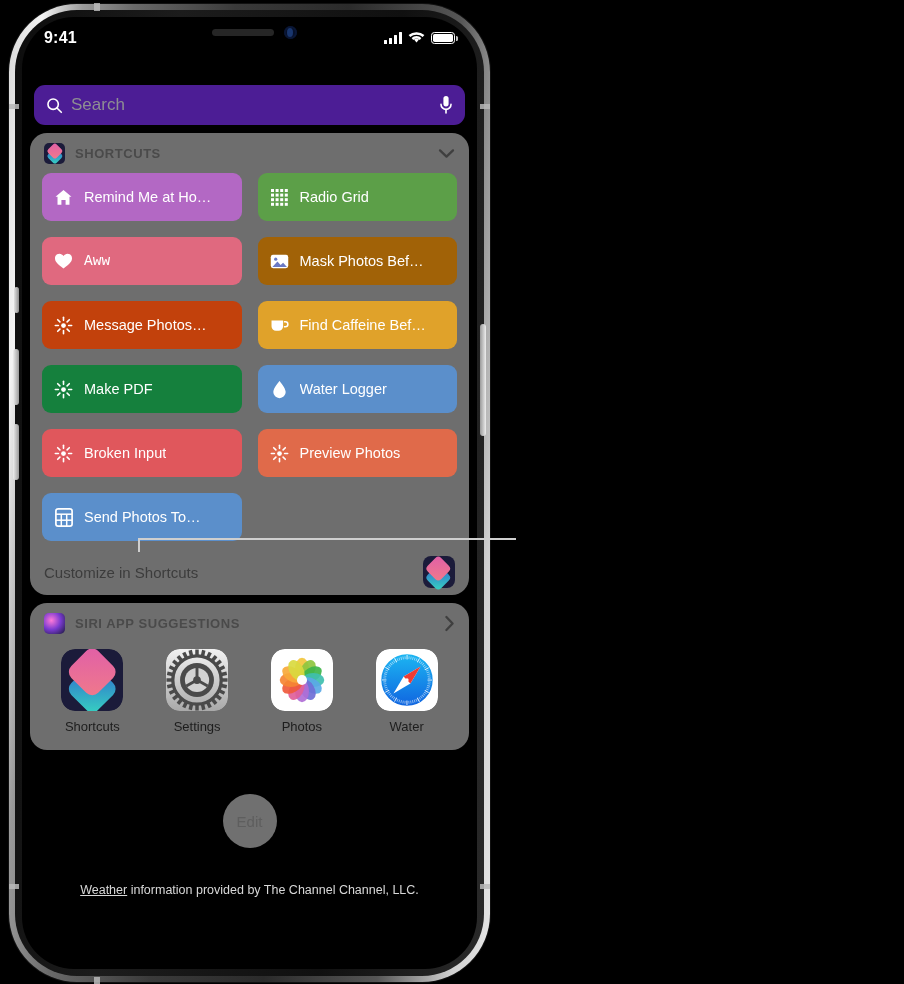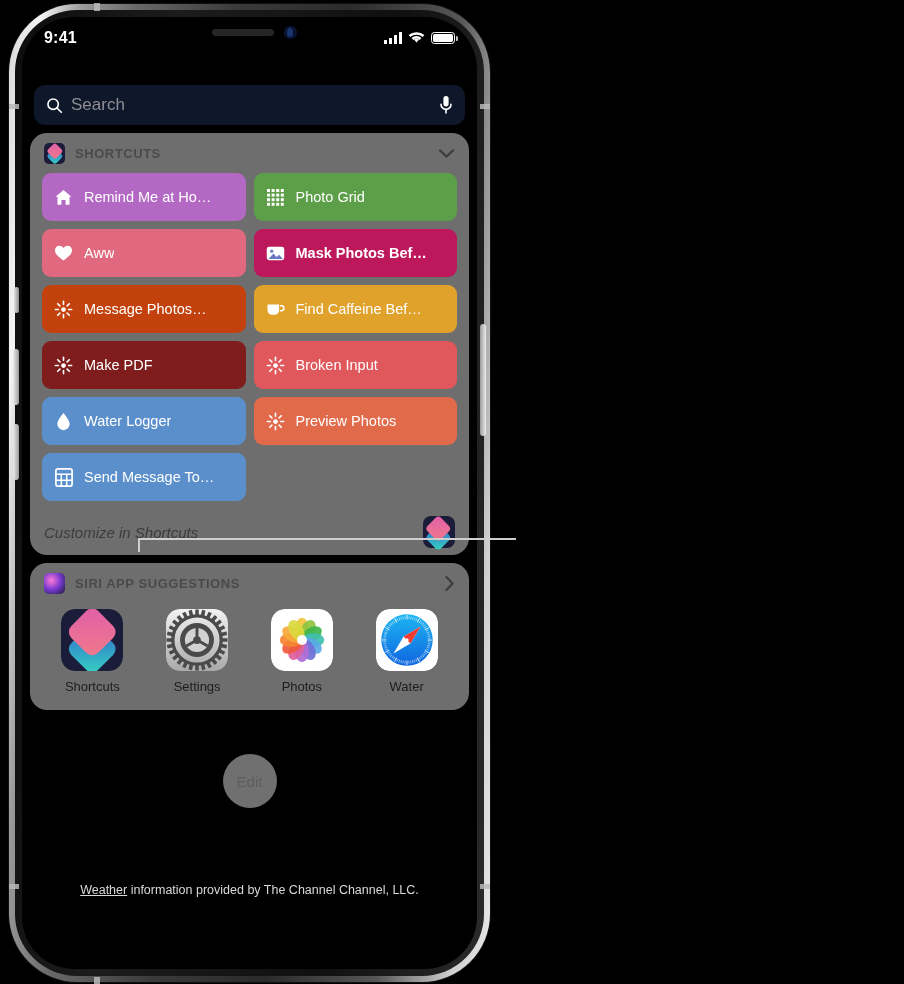--- a/index.html
+++ b/index.html
@@ -50,40 +50,40 @@
   .bars i{display:block;width:3px;background:#fff;border-radius:.6px;}
   .bars i:nth-child(1){height:4px;} .bars i:nth-child(2){height:6.5px;}
   .bars i:nth-child(3){height:9px;} .bars i:nth-child(4){height:12px;}
   .batt{width:24px;height:12px;border:1.4px solid #fff;border-radius:3.4px;position:relative;box-sizing:border-box;}
   .batt:after{content:"";position:absolute;right:-3.6px;top:3.2px;width:2px;height:4.6px;border-radius:0 1.5px 1.5px 0;background:rgba(255,255,255,.75);}
   .batt span{position:absolute;left:1.3px;top:1.3px;bottom:1.3px;right:1.3px;background:#fff;border-radius:1.7px;display:block;}
 
   
   .content{position:absolute;left:0;top:44px;width:455px;}
 
-  .searchbar{margin:24px 12px 0 12px;height:40px;border-radius:11px;background:#0f172a;
+  .searchbar{margin:24px 12px 0 12px;height:40px;border-radius:11px;background:#4c1d95;
              display:flex;align-items:center;padding:0 12px;box-sizing:border-box;}
   .search-ph{flex:1;color:#8e8e93;font-size:17px;margin-left:8px;}
 
   .widget{margin:8px;border-radius:17px;background:rgba(178,178,178,.62);overflow:hidden;}
 
   .widget-head{display:flex;align-items:center;height:40px;padding:0 14px;}
   .widget-head .app-ico{width:21px;height:21px;border-radius:5px;flex:none;}
   .widget-head .ttl{margin-left:10px;font-size:13px;font-weight:bold;letter-spacing:.55px;color:#4a4a4a;flex:1;}
   .chev{color:#3f3f3f;}
 
-  .grid{display:grid;grid-template-columns:1fr 1fr;gap:8px;padding:0 12px 2px 12px;}
+  .grid{display:grid;grid-template-columns:1fr 1fr;gap:16px;padding:0 12px 2px 12px;}
   .tile{height:48px;border-radius:9px;display:flex;align-items:center;padding:0 12px;box-sizing:border-box;
         color:#fff;font-size:14.5px;overflow:hidden;}
   .tile .ti{width:19px;height:19px;flex:none;display:flex;align-items:center;justify-content:center;margin-right:11px;}
   .tile .tl{white-space:nowrap;overflow:hidden;}
 
   .customize{display:flex;align-items:center;height:46px;padding:0 14px;margin-top:6px;
              border-top:0;}
-  .customize .ctext{flex:1;font-size:15px;color:#3c3c3c;font-style:italic;}
+  .customize .ctext{flex:1;font-size:15px;color:#3c3c3c;}
   .customize .cico{width:32px;height:32px;border-radius:8px;}
 
   .siri-apps{display:flex;justify-content:space-around;padding:6px 10px 16px 10px;}
   .app{width:74px;text-align:center;}
   .app .ai{width:62px;height:62px;border-radius:14px;margin:0 auto;position:relative;overflow:hidden;}
   .app .an{margin-top:8px;font-size:13px;color:#1d1d1d;}
 
   .editwrap{display:flex;justify-content:center;margin-top:44px;}
   .edit-btn{width:54px;height:54px;border-radius:50%;background:rgba(180,180,180,.62);
             display:flex;align-items:center;justify-content:center;color:#5e5e5e;font-size:15px;}
@@ -200,31 +200,31 @@
                     <rect x="0" y="9.2" width="3" height="3" fill="#fff"></rect>
                     <rect x="4.6" y="9.2" width="3" height="3" fill="#fff"></rect>
                     <rect x="9.2" y="9.2" width="3" height="3" fill="#fff"></rect>
                     <rect x="13.799999999999999" y="9.2" width="3" height="3" fill="#fff"></rect>
                     <rect x="0" y="13.799999999999999" width="3" height="3" fill="#fff"></rect>
                     <rect x="4.6" y="13.799999999999999" width="3" height="3" fill="#fff"></rect>
                     <rect x="9.2" y="13.799999999999999" width="3" height="3" fill="#fff"></rect>
                     <rect x="13.799999999999999" y="13.799999999999999" width="3" height="3" fill="#fff"></rect>
                   </svg>
                 </span>
-                <span class="tl">Photo Grid</span>
-              </div>
-              <div class="tile" style="background: rgb(224, 105, 127);">
+                <span class="tl">Radio Grid</span>
+              </div>
+              <div class="tile" style="background: rgb(224, 105, 127); font-family: Liberation Mono, monospace;">
                 <span class="ti">
                   <svg width="19" height="18" viewBox="0 0 20 19">
                     <path d="M10 17.4C4.4 13.2 1 10.6 1 6.6 1 3.8 3.1 1.8 5.7 1.8c1.7 0 3.3 1 4.3 2.4 1-1.4 2.6-2.4 4.3-2.4 2.6 0 4.7 2 4.7 4.8 0 4-3.4 6.6-9 10.8Z" fill="#fff"></path>
                   </svg>
                 </span>
                 <span class="tl">Aww</span>
               </div>
-              <div class="tile" style="background: #be185d; font-weight: bold;">
+              <div class="tile" style="background: #a16207;">
                 <span class="ti">
                   <svg width="19" height="17" viewBox="0 0 20 17">
                     <rect x="0.8" y="1.4" width="18.4" height="14.2" rx="2.6" fill="#fff"></rect>
                     <circle cx="6" cy="6" r="1.7" fill="#6a79c4"></circle>
                     <path d="M2.5 14.4 7.8 8.6l3.4 3.6 2.6-2.4 4 4.6Z" fill="#6a79c4"></path>
                   </svg>
                 </span>
                 <span class="tl">Mask Photos Bef…</span>
               </div>
               <div class="tile" style="background: #c2410c;">
@@ -247,64 +247,64 @@
               </div>
               <div class="tile" style="background: rgb(224, 162, 42);">
                 <span class="ti">
                   <svg width="19" height="17" viewBox="0 0 20 17">
                     <path d="M1.6 3.2h12.2v6.1a4.7 4.7 0 0 1-4.7 4.7H6.3a4.7 4.7 0 0 1-4.7-4.7Z" fill="#fff"></path>
                     <path d="M14.6 4.6h1.6a2.6 2.6 0 0 1 0 5.2h-1.6" fill="none" stroke="#fff" stroke-width="1.6"></path>
                   </svg>
                 </span>
                 <span class="tl">Find Caffeine Bef…</span>
               </div>
-              <div class="tile" style="background: #7f1d1d;">
+              <div class="tile" style="background: #15803d;">
                 <span class="ti">
                   <svg width="19" height="19" viewBox="0 0 20 20">
                     <g stroke="#fff" stroke-width="1.7" stroke-linecap="round">
         <line x1="10" y1="1.4" x2="10" y2="4.6"></line>
                       <line x1="10" y1="15.4" x2="10" y2="18.6"></line>
         <line x1="1.4" y1="10" x2="4.6" y2="10"></line>
                       <line x1="15.4" y1="10" x2="18.6" y2="10"></line>
         <line x1="3.9" y1="3.9" x2="6.2" y2="6.2"></line>
                       <line x1="13.8" y1="13.8" x2="16.1" y2="16.1"></line>
         <line x1="16.1" y1="3.9" x2="13.8" y2="6.2"></line>
                       <line x1="6.2" y1="13.8" x2="3.9" y2="16.1"></line>
                     </g>
         <circle cx="10" cy="10" r="2.5" fill="#fff"></circle>
                   </svg>
                 </span>
                 <span class="tl">Make PDF</span>
               </div>
+              <div class="tile" style="background: rgb(91, 143, 203);">
+                <span class="ti">
+                  <svg width="15" height="19" viewBox="0 0 16 20">
+                    <path d="M8 0.8C8 0.8 1.4 8.2 1.4 12.6a6.6 6.6 0 0 0 13.2 0C14.6 8.2 8 0.8 8 0.8Z" fill="#fff"></path>
+                  </svg>
+                </span>
+                <span class="tl">Water Logger</span>
+              </div>
               <div class="tile" style="background: rgb(224, 87, 92);">
                 <span class="ti">
                   <svg width="19" height="19" viewBox="0 0 20 20">
                     <g stroke="#fff" stroke-width="1.7" stroke-linecap="round">
         <line x1="10" y1="1.4" x2="10" y2="4.6"></line>
                       <line x1="10" y1="15.4" x2="10" y2="18.6"></line>
         <line x1="1.4" y1="10" x2="4.6" y2="10"></line>
                       <line x1="15.4" y1="10" x2="18.6" y2="10"></line>
         <line x1="3.9" y1="3.9" x2="6.2" y2="6.2"></line>
                       <line x1="13.8" y1="13.8" x2="16.1" y2="16.1"></line>
         <line x1="16.1" y1="3.9" x2="13.8" y2="6.2"></line>
                       <line x1="6.2" y1="13.8" x2="3.9" y2="16.1"></line>
                     </g>
         <circle cx="10" cy="10" r="2.5" fill="#fff"></circle>
                   </svg>
                 </span>
                 <span class="tl">Broken Input</span>
               </div>
-              <div class="tile" style="background: rgb(91, 143, 203);">
-                <span class="ti">
-                  <svg width="15" height="19" viewBox="0 0 16 20">
-                    <path d="M8 0.8C8 0.8 1.4 8.2 1.4 12.6a6.6 6.6 0 0 0 13.2 0C14.6 8.2 8 0.8 8 0.8Z" fill="#fff"></path>
-                  </svg>
-                </span>
-                <span class="tl">Water Logger</span>
-              </div>
               <div class="tile" style="background: rgb(224, 106, 74);">
                 <span class="ti">
                   <svg width="19" height="19" viewBox="0 0 20 20">
                     <g stroke="#fff" stroke-width="1.7" stroke-linecap="round">
         <line x1="10" y1="1.4" x2="10" y2="4.6"></line>
                       <line x1="10" y1="15.4" x2="10" y2="18.6"></line>
         <line x1="1.4" y1="10" x2="4.6" y2="10"></line>
                       <line x1="15.4" y1="10" x2="18.6" y2="10"></line>
         <line x1="3.9" y1="3.9" x2="6.2" y2="6.2"></line>
                       <line x1="13.8" y1="13.8" x2="16.1" y2="16.1"></line>
@@ -319,21 +319,21 @@
               <div class="tile" style="background: rgb(91, 143, 203);">
                 <span class="ti">
                   <svg width="18" height="19" viewBox="0 0 18 19">
                     <rect x="0.9" y="0.9" width="16.2" height="17.2" rx="2.2" fill="none" stroke="#fff" stroke-width="1.7"></rect>
                     <line x1="0.9" y1="6.2" x2="17.1" y2="6.2" stroke="#fff" stroke-width="1.5"></line>
                     <line x1="6.3" y1="6.2" x2="6.3" y2="18.1" stroke="#fff" stroke-width="1.5"></line>
                     <line x1="11.7" y1="6.2" x2="11.7" y2="18.1" stroke="#fff" stroke-width="1.5"></line>
                     <line x1="0.9" y1="12.2" x2="17.1" y2="12.2" stroke="#fff" stroke-width="1.5"></line>
                   </svg>
                 </span>
-                <span class="tl">Send Message To…</span>
+                <span class="tl">Send Photos To…</span>
               </div>
             </div>
 
           <div class="customize">
             <div class="ctext">Customize in Shortcuts</div>
             <div class="cico">
               <div class="sc-glyph" style="border-radius:8px">
                 <i class="b" style="left:20%;top:36%;width:58%;height:58%"></i>
                 <i class="p" style="left:20%;top:8%;width:58%;height:58%"></i>
               </div>

